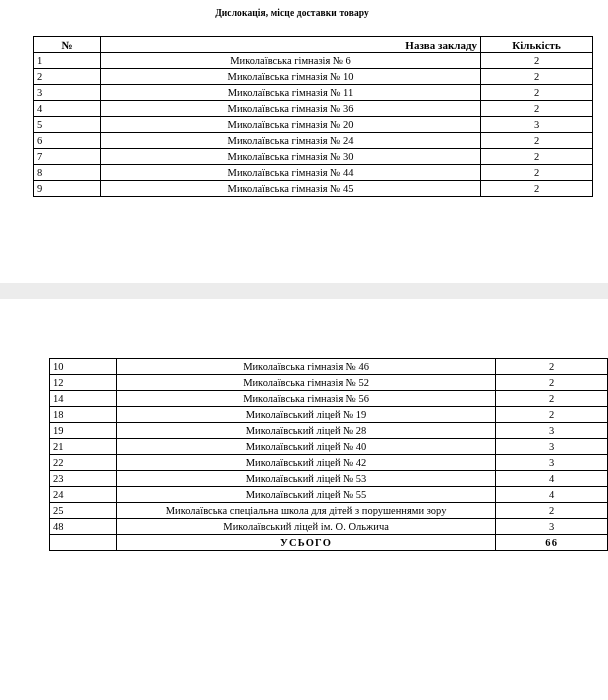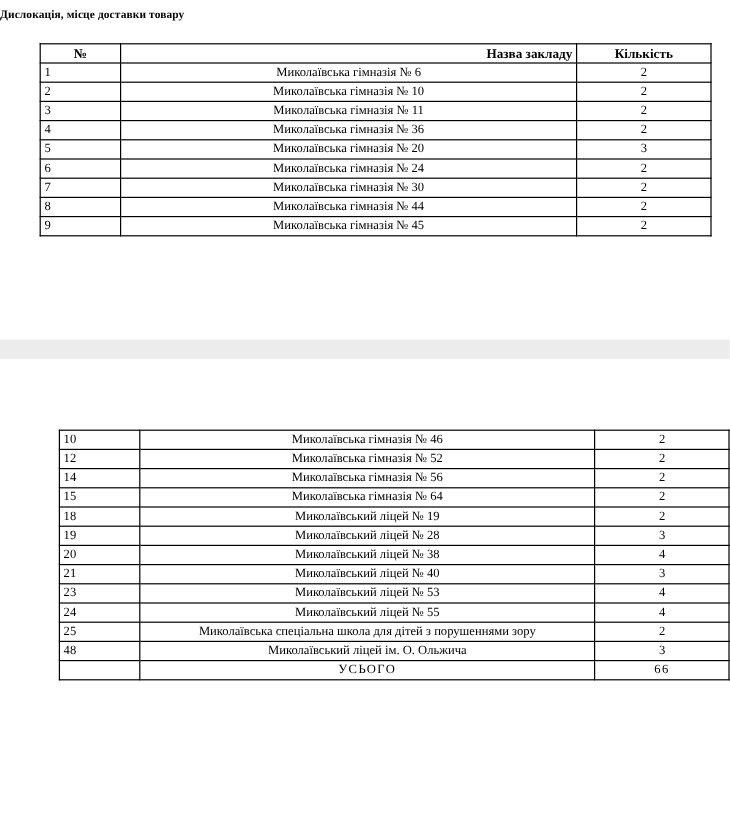--- a/index.html
+++ b/index.html
@@ -13,24 +13,26 @@
     position: relative;
     font-family: "Liberation Serif", serif;
     color: #000000;
     overflow: hidden;
   }
   .page-title {
     position: absolute;
     left: 0;
     top: 8px;
     width: 512px;
+    text-align: center;
     font-family: "Liberation Serif", serif;
     font-weight: bold;
     font-size: 9.5px;
     letter-spacing: 0.1px;
+    padding-left: 36px;
   }
   table.doc-table {
     border-collapse: collapse;
     table-layout: fixed;
     font-size: 10.5px;
   }
   table.doc-table td {
     border: 1px solid #000000;
     padding: 0 3px;
     height: 15px;
@@ -64,21 +66,21 @@
   }
   .band {
     position: absolute;
     left: 0;
     top: 283px;
     width: 608px;
     height: 16px;
     background: #ececec;
   }
   .total-row td {
-    font-weight: normal;
+    font-weight: bold;
     letter-spacing: 1.2px;
   }
   .total-row .col-num { border-right: 1px solid #000; }
   .total-label { text-align: center; }
 </style>
 </head>
 <body>
 
 <div class="page-title">Дислокація, місце доставки товару</div>
 
@@ -150,42 +152,37 @@
       <td class="col-num">12</td>
       <td class="col-name">Миколаївська гімназія № 52</td>
       <td class="col-qty">2</td>
     </tr>
     <tr>
       <td class="col-num">14</td>
       <td class="col-name">Миколаївська гімназія № 56</td>
       <td class="col-qty">2</td>
     </tr>
     <tr>
-      <td class="col-num">15</td>
-      <td class="col-name">Миколаївська гімназія № 64</td>
-      <td class="col-qty">2</td>
-    </tr>
-    <tr>
       <td class="col-num">18</td>
       <td class="col-name">Миколаївський ліцей  № 19</td>
       <td class="col-qty">2</td>
     </tr>
     <tr>
       <td class="col-num">19</td>
       <td class="col-name">Миколаївський ліцей № 28</td>
       <td class="col-qty">3</td>
     </tr>
     <tr>
-      <td class="col-num">20</td>
-      <td class="col-name">Миколаївський ліцей № 38</td>
-      <td class="col-qty">4</td>
-    </tr>
-    <tr>
       <td class="col-num">21</td>
       <td class="col-name">Миколаївський ліцей № 40</td>
+      <td class="col-qty">3</td>
+    </tr>
+    <tr>
+      <td class="col-num">22</td>
+      <td class="col-name">Миколаївський ліцей № 42</td>
       <td class="col-qty">3</td>
     </tr>
     <tr>
       <td class="col-num">23</td>
       <td class="col-name">Миколаївський ліцей № 53</td>
       <td class="col-qty">4</td>
     </tr>
     <tr>
       <td class="col-num">24</td>
       <td class="col-name">Миколаївський ліцей № 55</td>

